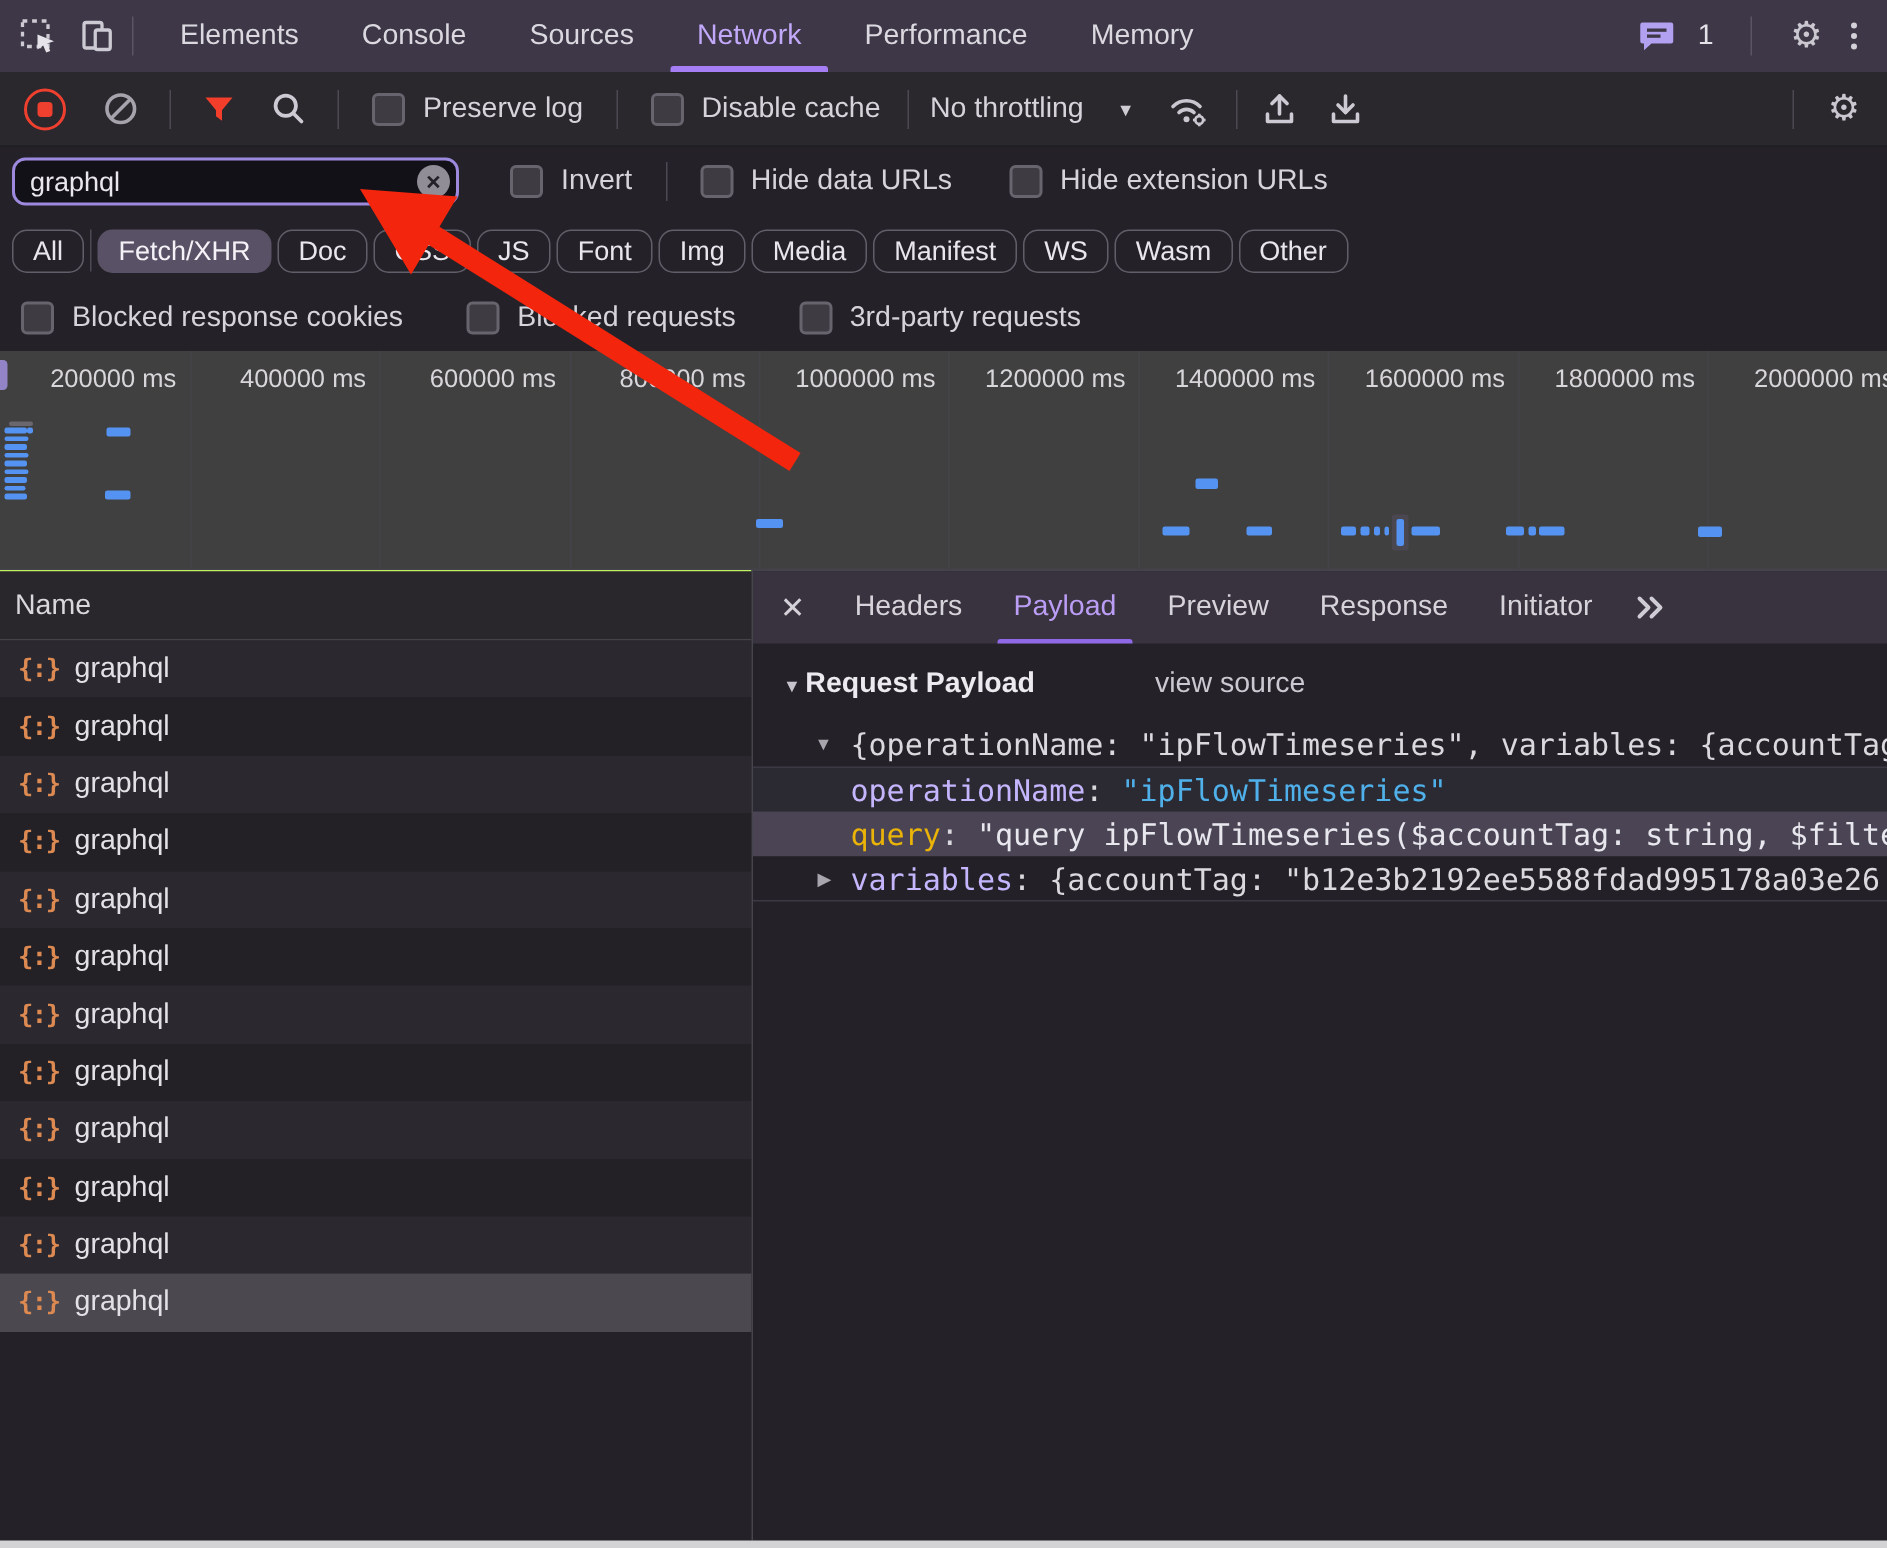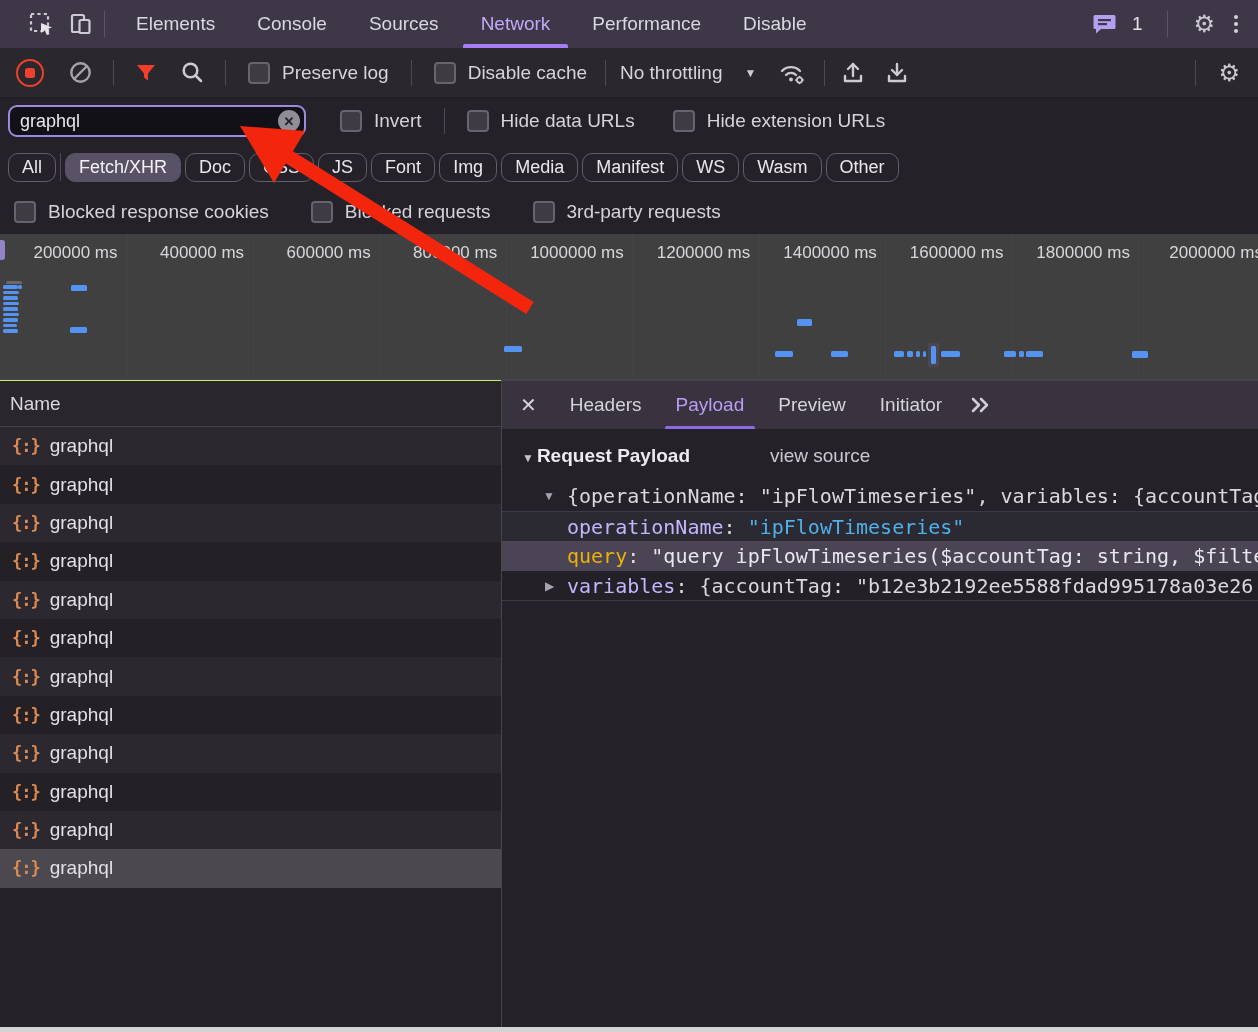--- a/index.html
+++ b/index.html
@@ -3,21 +3,21 @@
 <meta charset="utf-8">
 <style>
   html,body{margin:0;padding:0;background:#111;}
   .stage{position:relative;width:1258px;height:1032px;background:#242228;overflow:hidden;
          font-family:"Liberation Sans",sans-serif;-webkit-font-smoothing:antialiased;}
   .row{position:absolute;left:0;right:0;display:flex;align-items:center;box-sizing:border-box;}
   .sep{width:1px;height:26px;background:#4c4954;flex:none;}
   .icnbtn{display:flex;align-items:center;justify-content:center;flex:none;}
 
   
-  .tabbar{top:0;height:48px;background:#3d3747;color:#dbd8e0;padding-left:28px;}
+  .tabbar{top:0;height:48px;background:#3d3747;color:#dbd8e0;padding-left:12px;}
   .tabbar .sep{background:#5a5566;margin:0 10px;}
   .ttab{padding:0 21px;height:48px;line-height:48px;font-size:19px;position:relative;flex:none;}
   .ttab.sel{color:#c1a8f8;}
   .ttab.sel::after{content:"";position:absolute;left:3px;right:3px;bottom:0;height:4px;
                    background:#a57df5;border-radius:2px 2px 0 0;}
   .tb-right{margin-left:auto;display:flex;align-items:center;gap:15px;padding-right:16px;}
   .issue-count{font-size:19px;color:#e4e2e8;}
   .gear{font-size:24px;color:#cac7d0;line-height:1;}
   .kebab{display:flex;flex-direction:column;gap:3px;padding:0 4px;}
   .kebab i{width:4px;height:4px;border-radius:50%;background:#d4d1d8;}
@@ -130,21 +130,21 @@
         <rect x="11.5" y="9" width="10" height="13" fill="#3d3747" stroke="#cdcad3" stroke-width="2.2" rx="1.5"></rect>
       </svg>
     </span>
     <div class="sep"></div>
     <div style="display:flex">
         <div class="ttab">Elements</div>
         <div class="ttab">Console</div>
         <div class="ttab">Sources</div>
         <div class="ttab sel">Network</div>
         <div class="ttab">Performance</div>
-        <div class="ttab">Disable</div>
+        <div class="ttab">Memory</div>
       </div>
     <div class="tb-right">
       <span class="icnbtn">
         <svg width="25" height="22" viewBox="0 0 25 22">
           <path d="M3 2 h19 a1.5 1.5 0 0 1 1.5 1.5 v11 a1.5 1.5 0 0 1 -1.5 1.5 h-13 l-5 4.5 v-4.5 h-1 a1.5 1.5 0 0 1 -1.5 -1.5 v-11 A1.5 1.5 0 0 1 3 2 z" fill="#b2a0f0"></path>
           <rect x="6" y="6" width="13" height="2.2" fill="#3d3747"></rect>
           <rect x="6" y="10" width="9" height="2.2" fill="#3d3747"></rect>
         </svg>
       </span>
       <span class="issue-count">1</span>
@@ -392,20 +392,21 @@
   </div>
   <div class="vdiv"></div>
 
   <div class="detailpanel">
     <div class="dtabs">
       <span class="closex">✕</span>
       <div style="display:flex">
           <div class="dtab">Headers</div>
           <div class="dtab sel">Payload</div>
           <div class="dtab">Preview</div>
+          <div class="dtab">Response</div>
           <div class="dtab">Initiator</div>
         </div>
       <span class="icnbtn dmore">
         <svg width="26" height="20" viewBox="0 0 26 20">
           <g fill="none" stroke="#cfccd5" stroke-width="2.6" stroke-linecap="round" stroke-linejoin="round">
             <polyline points="6,4 12,10 6,16"></polyline>
               <polyline points="14,4 20,10 14,16"></polyline>
           </g>
         </svg>
       </span>

